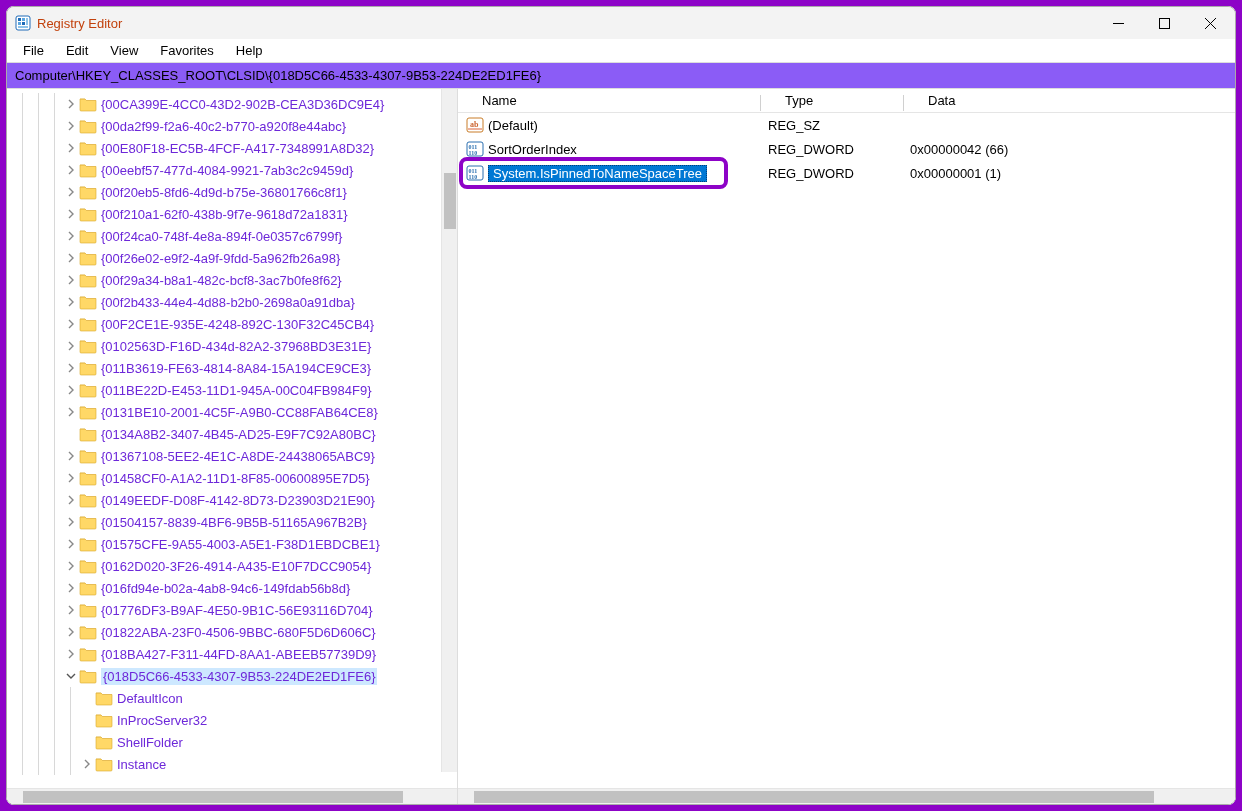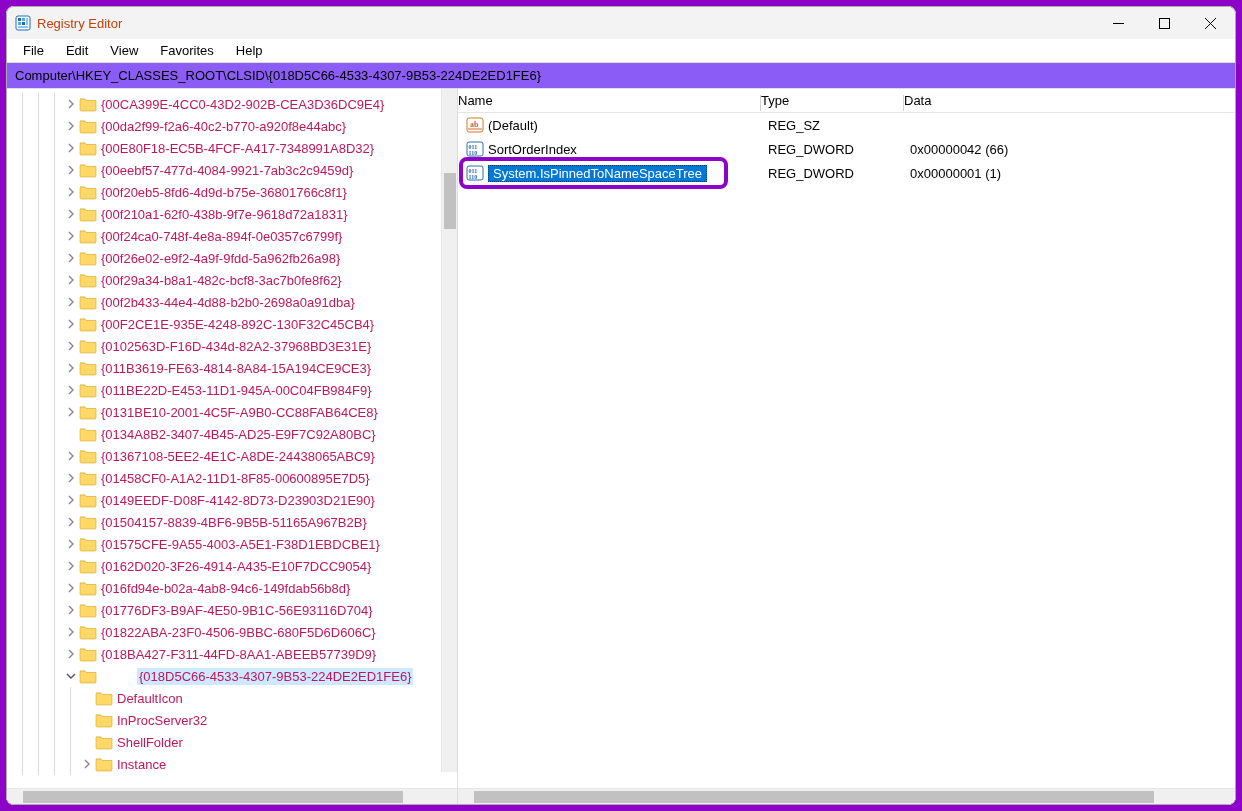--- a/index.html
+++ b/index.html
@@ -124,24 +124,23 @@
     font-size: 14px;
     user-select: none;
   }
   .expander.none { visibility: hidden; }
   .folder-icon {
     width: 18px; height: 16px;
     margin-right: 4px;
     display: inline-flex;
   }
   .folder-icon svg { width: 18px; height: 16px; }
-  .tree-label { color: #be185d; }
+  .tree-label { color: #6d28d9; }
   .tree-row.selected .tree-label {
     background: #cde8ff;
-    margin-left: 36px;
   }
   .tree-row.selected .folder-icon,
   .tree-row.selected .tree-label {
     
   }
   .tree-row.selected {
     background: transparent;
   }
   .tree-row.selected .sel-wrap {
     background: #cde8ff;
@@ -182,21 +181,21 @@
     position: relative;
   }
   .values-header {
     height: 24px;
     display: flex; align-items: center;
     border-bottom: 1px solid #e5e5e5;
     font-size: 13px;
     color: #000;
     background: #fff;
   }
-  .col { padding-left: 0; }
+  .col { padding-left: 24px; }
   .col.name { width: 302px; }
   .col.type { width: 142px; }
   .col.data { flex: 1 1 auto; }
   .col-sep {
     width: 1px; height: 16px;
     background: #d0d0d0;
     margin-top: 4px;
   }
   .values-body { flex: 1 1 auto; position: relative; }
   .value-row {

